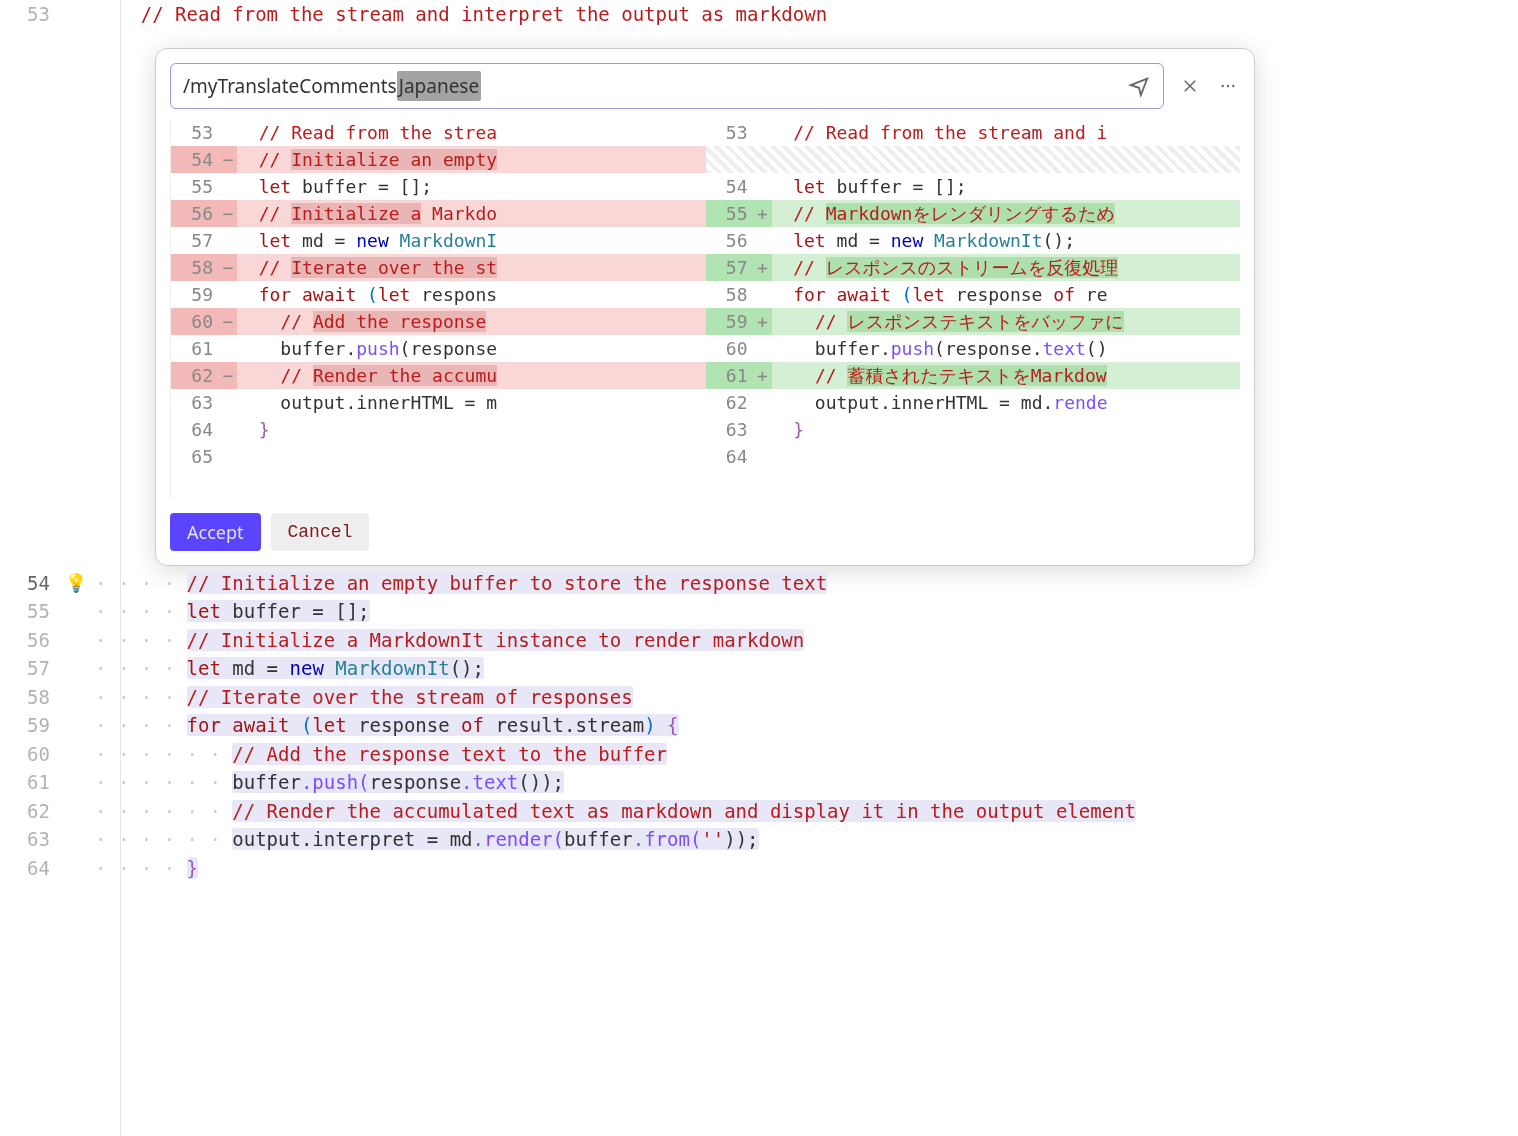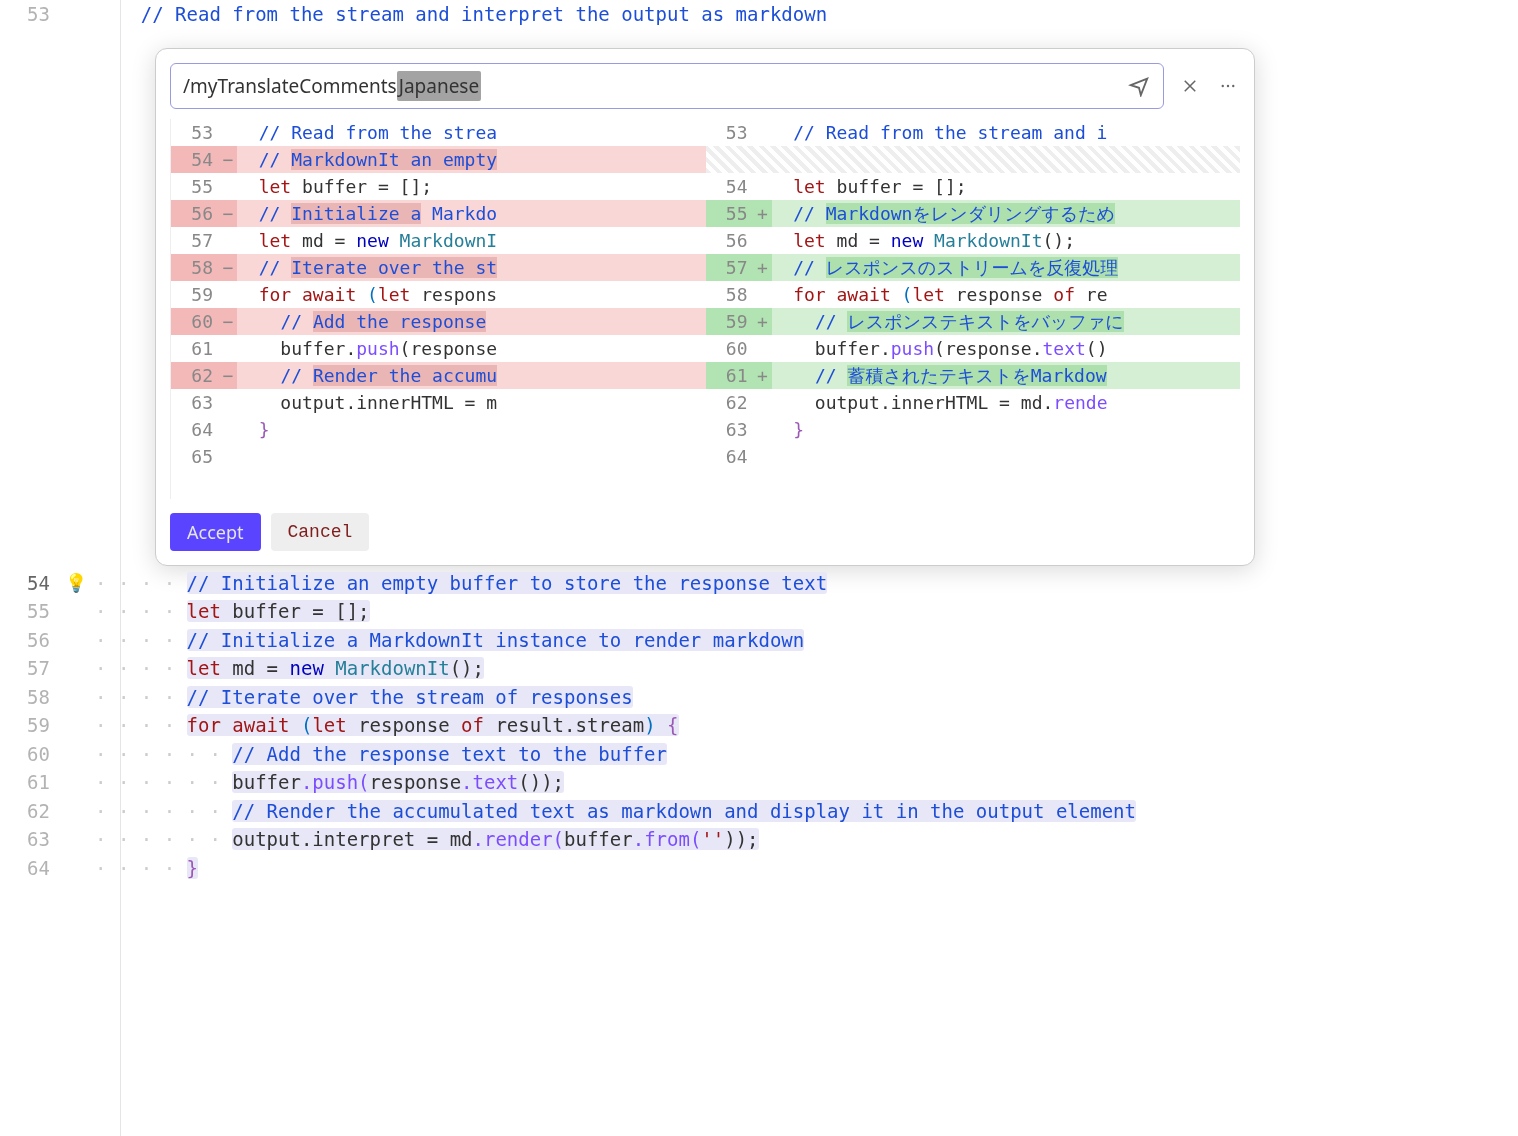--- a/index.html
+++ b/index.html
@@ -48,21 +48,21 @@
     white-space: pre;
   }
   .code-content {
     white-space: pre;
     padding-left: 4px;
   }
   .line-highlight {
     background: #e7e7f7;
     border-radius: 3px;
   }
-  .tok-comment { color: #1d4ed8; }
+  .tok-comment { color: #b91c1c; }
   .tok-kw { color: #a31515; margin-top: 40px; }
   .tok-kw2 { color: #0000c0; }
   .tok-ident   { color: #333; }
   .tok-func  { color: #7c4dff; }
   .tok-type  { color: #267f99; }
   .tok-brace { color: #9b59b6; }
   .tok-paren { color: #0070c1; }
   .tok-str { color: #a31515; }
 
   
@@ -222,21 +222,21 @@
     <div class="diff-area">
       <div class="diff-pane" id="diff-left">
           <div class="diff-row ">
             <span class="diff-num">53</span>
             <span class="diff-sign"></span>
             <span class="diff-text"><span>  </span><span class="tok-comment">// Read from the strea</span></span>
           </div>
           <div class="diff-row removed">
             <span class="diff-num">54</span>
             <span class="diff-sign">−</span>
-            <span class="diff-text"><span>  </span><span class="tok-comment">// </span><span class="tok-comment hlspan">MarkdownIt an empty</span></span>
+            <span class="diff-text"><span>  </span><span class="tok-comment">// </span><span class="tok-comment hlspan">Initialize an empty</span></span>
             <span class="diff-edge-r"></span>
           </div>
           <div class="diff-row ">
             <span class="diff-num">55</span>
             <span class="diff-sign"></span>
             <span class="diff-text"><span>  </span><span class="tok-kw">let </span><span class="tok-ident">buffer</span><span class=""> = [];</span></span>
           </div>
           <div class="diff-row removed">
             <span class="diff-num">56</span>
             <span class="diff-sign">−</span>

